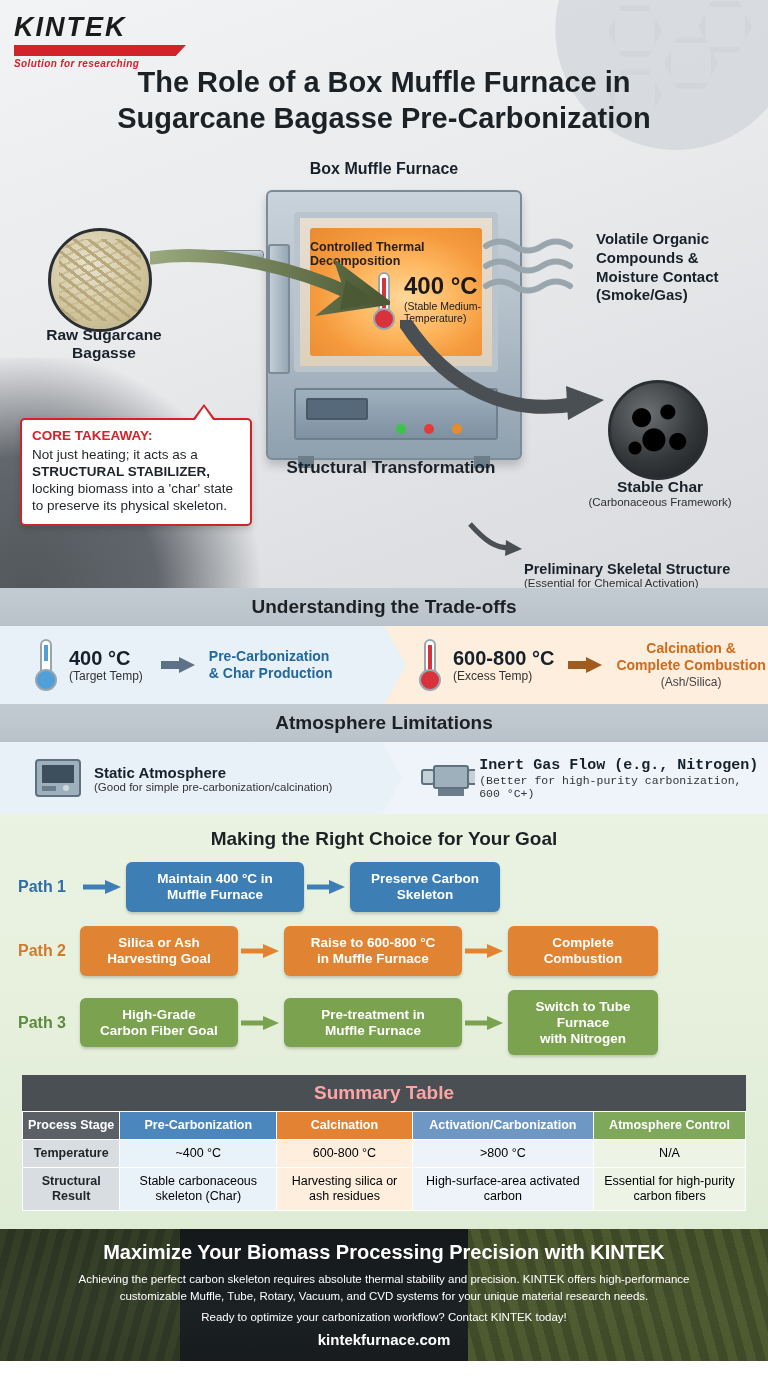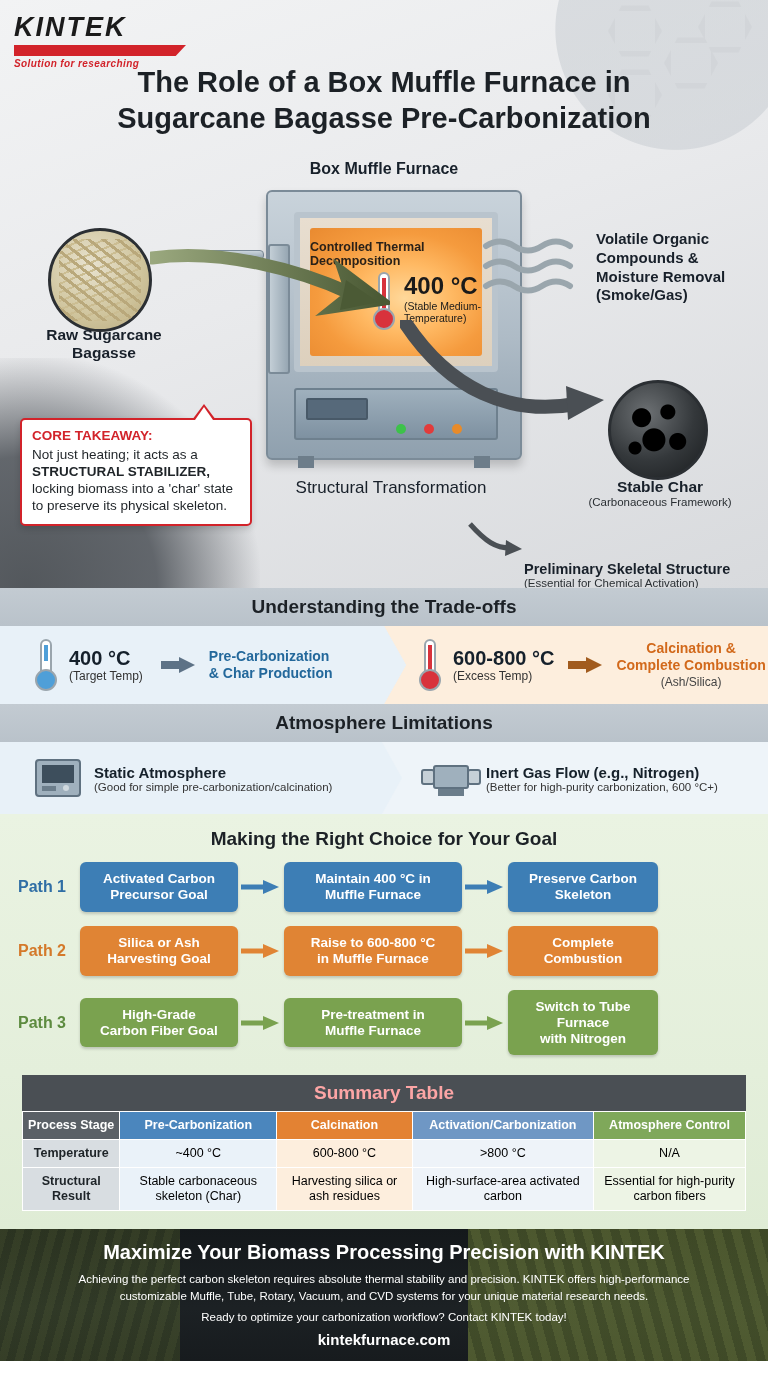--- a/index.html
+++ b/index.html
@@ -165,21 +165,21 @@
   }
   .temp-big { font-size: 20px; font-weight: bold; color: #15202b; line-height: 1.05; }
   .tag-txt { font-size: 14px; font-weight: bold; line-height: 1.2; }
   .tag-blue { color: #23689b; }
   .tag-orange { color: #d2691b; }
   .tag-sub { font-size: 12px; font-weight: normal; color: #444; }
 
   .band-atmos-head { background: linear-gradient(180deg,#c3cbd2,#b9c2ca); }
   .atmos { display:flex; height: 72px; }
   .a-left { flex:1; background:#e8f1f8; display:flex; align-items:center; gap:12px; padding-left: 34px; position:relative;}
-  .a-right{ flex:1; background:#eef4f9; display:flex; align-items:center; gap:4px; padding-left: 38px; position:relative;}
+  .a-right{ flex:1; background:#eef4f9; display:flex; align-items:center; gap:4px; padding-left: 38px; position:relative;font-family:Liberation Mono, monospace;}
   .a-left:after{
     content:""; position:absolute; right:-20px; top:0; width:0;height:0;
     border-top:36px solid transparent; border-bottom:36px solid transparent; border-left:20px solid #e8f1f8; z-index:3;
   }
   .a-title { font-size: 15px; font-weight: bold; color:#16212b;}
   .a-sub { font-size: 11.5px; color:#333; }
 
   
   .paths { background: linear-gradient(180deg,#eaf3e2,#e4efdb); padding: 10px 0 14px; }
   .paths-head { text-align:center; font-weight:bold; font-size:19px; color:#1c2126; padding: 4px 0 12px;}
@@ -317,36 +317,36 @@
         <g fill="none" stroke="#9aa6ad" stroke-width="6" stroke-linecap="round">
           <path d="M4,10 q14,-9 28,0 t28,0 t28,0"></path>
           <path d="M4,30 q14,-9 28,0 t28,0 t28,0"></path>
           <path d="M4,50 q14,-9 28,0 t28,0 t28,0"></path>
         </g>
       </svg>
     </div>
     <div style="position:absolute; left:596px; top:230px; font-size:15px; font-weight:bold; color:#18202a; line-height:1.25;">
       <span>Volatile Organic</span><br>
       <span>Compounds &amp;</span><br>
-      <span>Moisture Removal</span><br>
+      <span>Moisture Contact</span><br>
       <span>(Smoke/Gas)</span>
     </div>
 
     <svg style="position:absolute; left:400px; top:320px;" width="220" height="110">
       <path d="M6,4 C50,70 110,96 176,84" fill="none" stroke="#4a4f54" stroke-width="14" stroke-linecap="round"></path>
       <polygon points="166,66 204,80 168,100" fill="#4a4f54"></polygon>
     </svg>
 
     <div class="circ char"></div>
     <div style="position:absolute; left:566px; top:478px; width:188px; text-align:center;">
       <div style="font-size:15.5px; font-weight:bold; color:#18202a;">Stable Char</div>
       <div style="font-size:11.5px; color:#2a2f33;">(Carbonaceous Framework)</div>
     </div>
 
-    <div style="position:absolute; left:258px; top:478px; width:266px; text-align:center; font-size:17px; font-weight:normal; color:#18202a;">Structural Transformation</div>
+    <div style="position:absolute; left:258px; top:458px; width:266px; text-align:center; font-size:17px; font-weight:bold; color:#18202a;">Structural Transformation</div>
 
     <svg style="position:absolute; left:468px; top:520px;" width="60" height="36">
       <path d="M2,4 C18,22 28,28 42,28" fill="none" stroke="#4a4f54" stroke-width="5"></path>
       <polygon points="38,20 54,29 37,36" fill="#4a4f54"></polygon>
     </svg>
     <div style="position:absolute; left:524px; top:534px; width:244px;margin-top:27px;">
       <div style="font-size:14.5px; font-weight:bold; color:#18202a;">Preliminary Skeletal Structure</div>
       <div style="font-size:11.5px; color:#2a2f33;">(Essential for Chemical Activation)</div>
     </div>
 
@@ -436,24 +436,20 @@
         </div>
       </div>
     </div>
   </section>
 
   <section class="paths">
     <div class="paths-head">Making the Right Choice for Your Goal</div>
 
     <div class="path-row">
       <div class="path-label p1">Path 1</div>
-      <div class="pill w1 b1">
-        <span>Activated Carbon</span><br>
-        <span>Precursor Goal</span>
-      </div>
       <div class="arrow">
         <svg width="40" height="16">
             <path d="M0,8 L24,8" stroke="#3d7eb5" stroke-width="5"></path>
             <polygon points="22,1 38,8 22,15" fill="#3d7eb5"></polygon>
           </svg>
       </div>
       <div class="pill w2 b1">
         <span>Maintain 400 °C in</span><br>
         <span>Muffle Furnace</span>
       </div>

